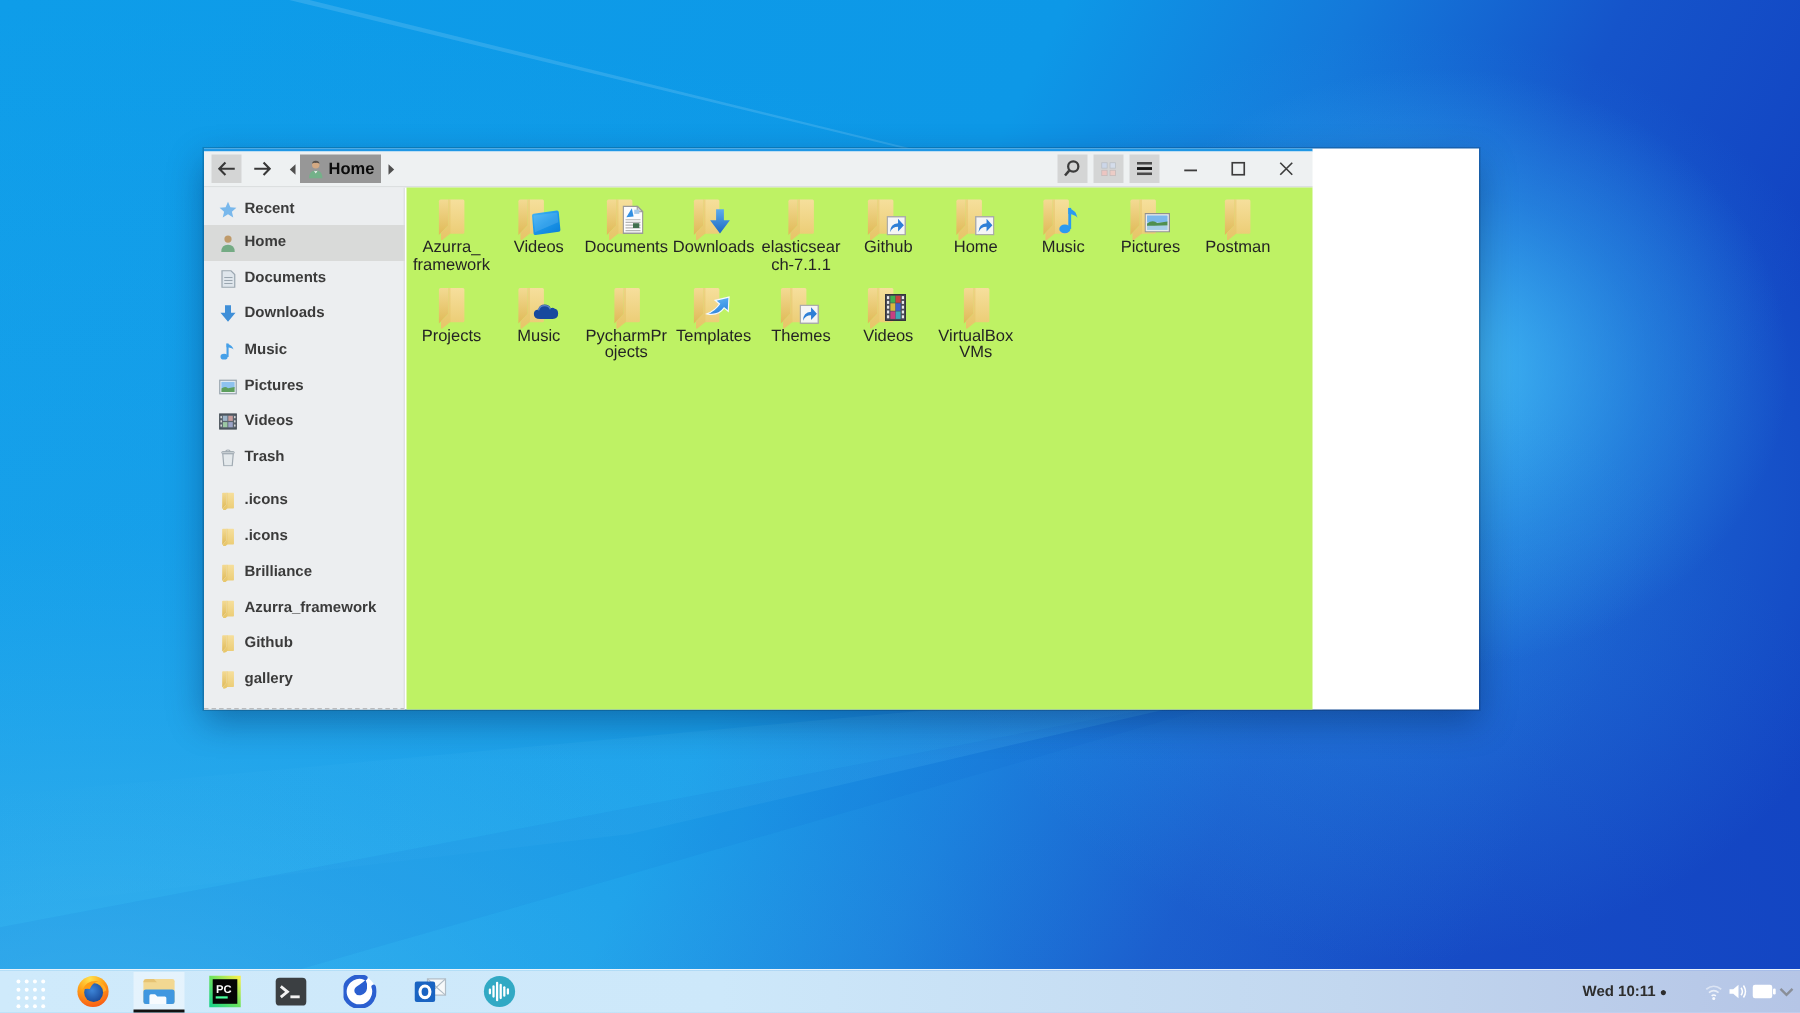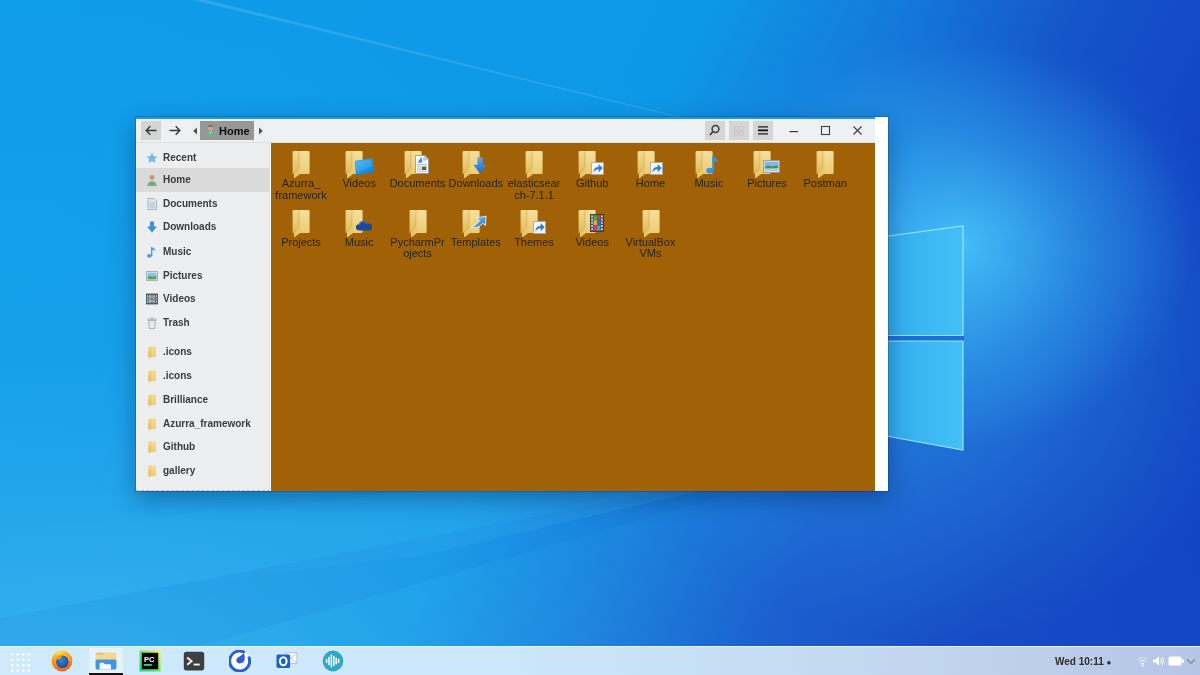--- a/index.html
+++ b/index.html
@@ -1,29 +1,29 @@
 <!DOCTYPE html>
 <html><head><meta charset="utf-8">
 <style>
   html,body{margin:0;padding:0;width:1200px;height:675px;overflow:hidden}
   body{font-family:"Liberation Sans",sans-serif;position:relative}
   #wall{position:absolute;left:0;top:0;width:1200px;height:675px}
-  #win{position:absolute;left:136px;top:117px;width:752px;height:374px;
+  #win{position:absolute;left:136px;top:99px;width:850px;height:374px;
        background:#fff;box-shadow:0 8px 22px rgba(0,25,70,.38),0 0 0 1px rgba(0,0,0,.16)}
   #topline{position:absolute;left:0;top:0;width:739px;height:2px;background:#1f97e5}
   #toolbar{position:absolute;left:0;top:2px;width:739px;height:24px;background:#eef1f2;
            border-bottom:1px solid #dcdfe0;box-sizing:border-box}
   .tbtn{position:absolute;top:2px;height:19px;background:#d4d5d5}
   #sidebar{position:absolute;left:0;top:26px;width:134px;height:348px;background:#eceef0;
            border-right:1px solid #dfe1e3;border-bottom:1px dashed #b9bbbd;box-sizing:border-box}
   .srow{position:absolute;left:0;width:134px;height:24px;font-size:10px;color:#3b3b3b;font-weight:bold}
   .srow .lbl{position:absolute;left:27px;top:6px}
   .srow .ic{position:absolute;left:10px;top:6px;width:12px;height:12px}
   .sel{background:#d9dad9}
-  #content{position:absolute;left:135px;top:26px;width:604px;height:348px;background:#a16207}
+  #content{position:absolute;left:135px;top:26px;width:604px;height:348px;background:#bef264}
   .cell{position:absolute;width:58px;text-align:center}
   .cico{position:relative;width:40px;height:27px;margin:0 auto}
   .clbl{margin-top:1px;font-size:11px;line-height:11.5px;color:#242424}
   #taskbar{position:absolute;left:0;top:646px;width:1200px;height:29px;
     background:linear-gradient(90deg,#cfeafb 0%,#cde8fa 40%,#c2d7ef 75%,#b5c5e6 100%);
     border-top:1px solid #eaf3fb;box-sizing:border-box}
   .tico{position:absolute;top:3px;width:22px;height:22px}
   #filehl{position:absolute;left:89px;top:1px;width:34px;height:26px;background:rgba(255,255,255,0.45)}
   #fileul{position:absolute;left:89px;top:26px;width:34px;height:3px;background:#111}
   #clock{position:absolute;left:1055px;top:9px;font-size:10px;color:#2d2d2d;font-weight:bold}

